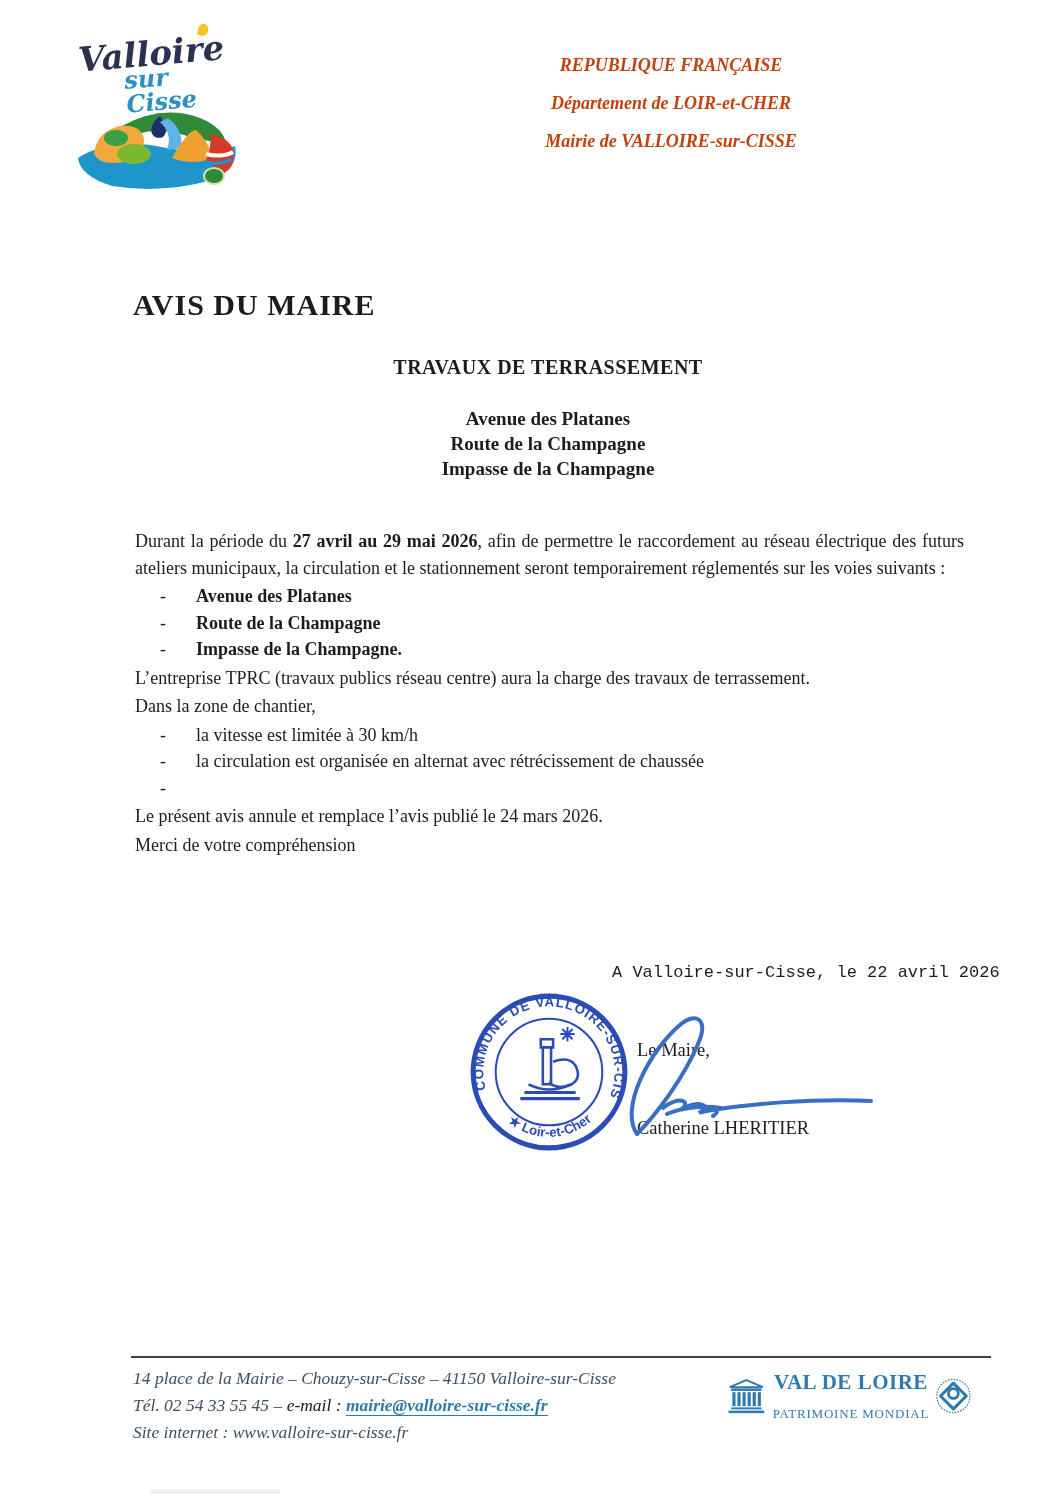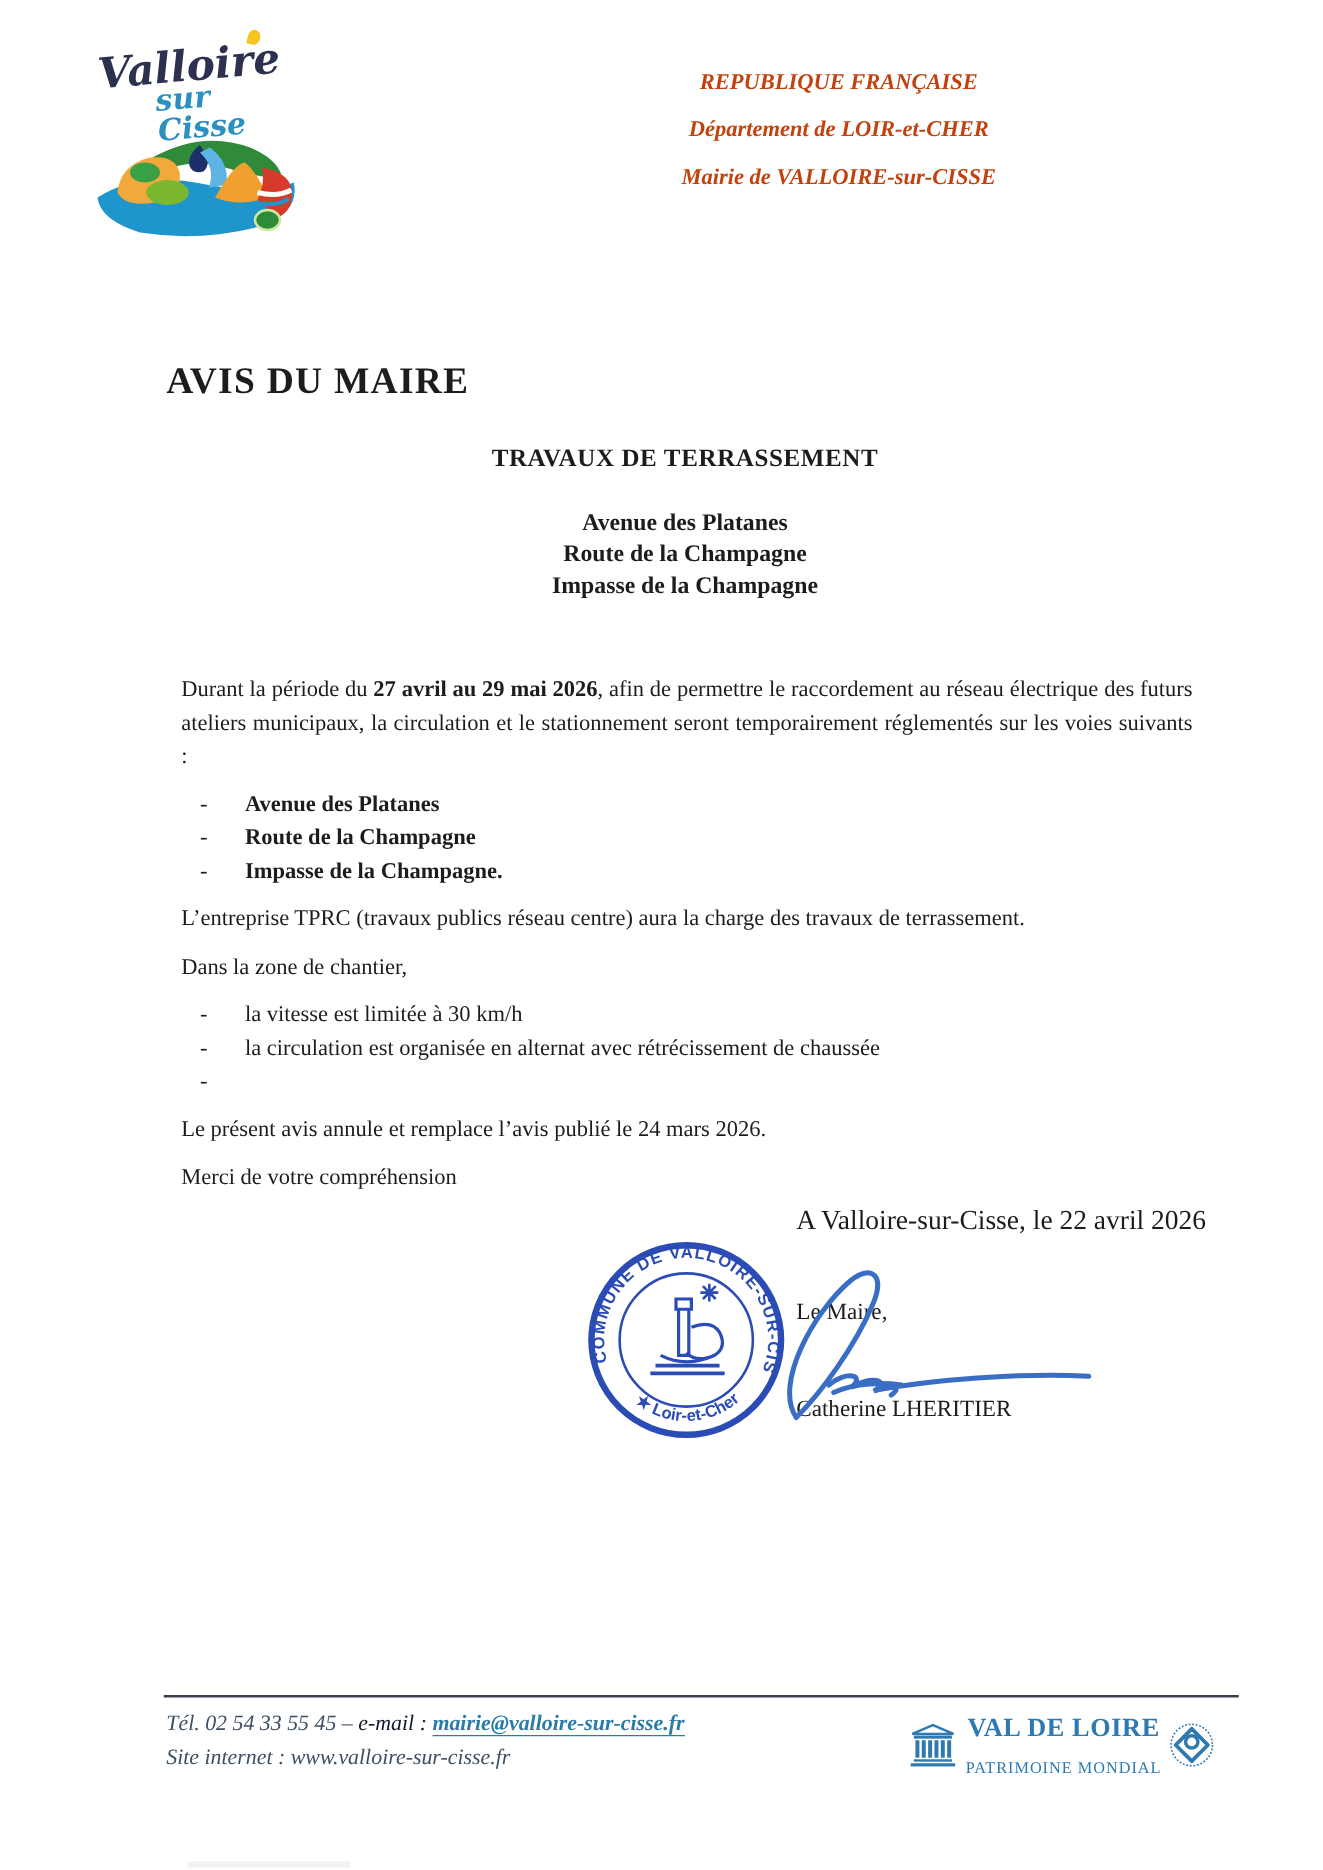--- a/index.html
+++ b/index.html
@@ -23,29 +23,29 @@
   
   .title-main{position:absolute;left:133px;top:288px;width:830px;text-align:left;
               font-size:30px;font-weight:bold;letter-spacing:1px;}
   .title-sub{position:absolute;left:133px;top:356px;width:830px;text-align:center;
              font-size:20px;font-weight:bold;letter-spacing:0.5px;}
   .title-streets{position:absolute;left:133px;top:406px;width:830px;text-align:center;
                  font-size:19px;font-weight:bold;line-height:25px;}
 
   
   .body-text{position:absolute;left:133px;top:526px;width:833px;font-size:18px;line-height:26.5px;}
-  .body-text p{margin:12px;text-align:justify;}
+  .body-text p{margin:2px;text-align:justify;}
   .blist{margin:0;padding:0;list-style:none;}
   .blist li{display:flex;}
   .blist .dash{flex:0 0 63px;padding-left:27px;box-sizing:border-box;}
   .b-bold li .item{font-weight:bold;}
   .mt18{margin-top:18px;} .mt16{margin-top:16px;} .mt12{margin-top:12px;} .mt20{margin-top:20px;}
 
   
-  .sig-date{position:absolute;left:637px;top:963px;font-size:22px;}
+  .sig-date{position:absolute;left:612px;top:963px;font-size:17px;font-family:Liberation Mono, monospace;}
   .sig-role{position:absolute;left:637px;top:1040px;font-size:18.5px;}
   .sig-name{position:absolute;left:637px;top:1118px;font-size:18.5px;}
   .stamp{position:absolute;left:466px;top:990px;width:166px;height:164px;}
   .signature{position:absolute;left:615px;top:1008px;width:275px;height:135px;}
 
   
   .foot-line{position:absolute;left:131px;top:1356px;width:860px;height:2px;background:#3a414d;}
   .footer-text{position:absolute;left:133px;top:1365px;width:600px;font-style:italic;
                font-size:17.5px;line-height:27px;color:#3d4f63;}
   .email-part{color:#0f172a;}
@@ -167,20 +167,21 @@
     <g fill="none" stroke="#3a6ec4" stroke-width="4" stroke-linecap="round">
       <path d="M22,126 C4,100 35,42 66,16 C81,4 94,11 83,36 C69,69 42,106 22,126"></path>
       <path d="M48,100 C62,88 78,92 66,102 C82,92 98,96 84,105 C97,99 108,101 98,108"></path>
       <path d="M52,106 C70,98 92,98 106,100"></path>
       <path d="M86,104 C130,96 200,90 256,93"></path>
     </g>
   </svg>
 
   <div class="foot-line"></div>
   <div class="footer-text">
+    <div>14 place de la Mairie – Chouzy-sur-Cisse  –  41150 Valloire-sur-Cisse</div>
     <div><span>Tél. 02 54 33 55 45 –</span><span class="email-part"> e-mail : </span><span class="email-link">mairie@valloire-sur-cisse.fr</span></div>
     <div>Site internet : www.valloire-sur-cisse.fr</div>
   </div>
 
   <div class="unesco">
     <svg width="64" height="58" viewBox="0 0 64 56">
       <g fill="#2e7ab0">
         <path d="M6,14 L32,3 L58,14 Z" fill="none" stroke="#2e7ab0" stroke-width="3"></path>
         <rect x="8" y="16" width="48" height="4"></rect>
         <rect x="10" y="22" width="5" height="22"></rect>

